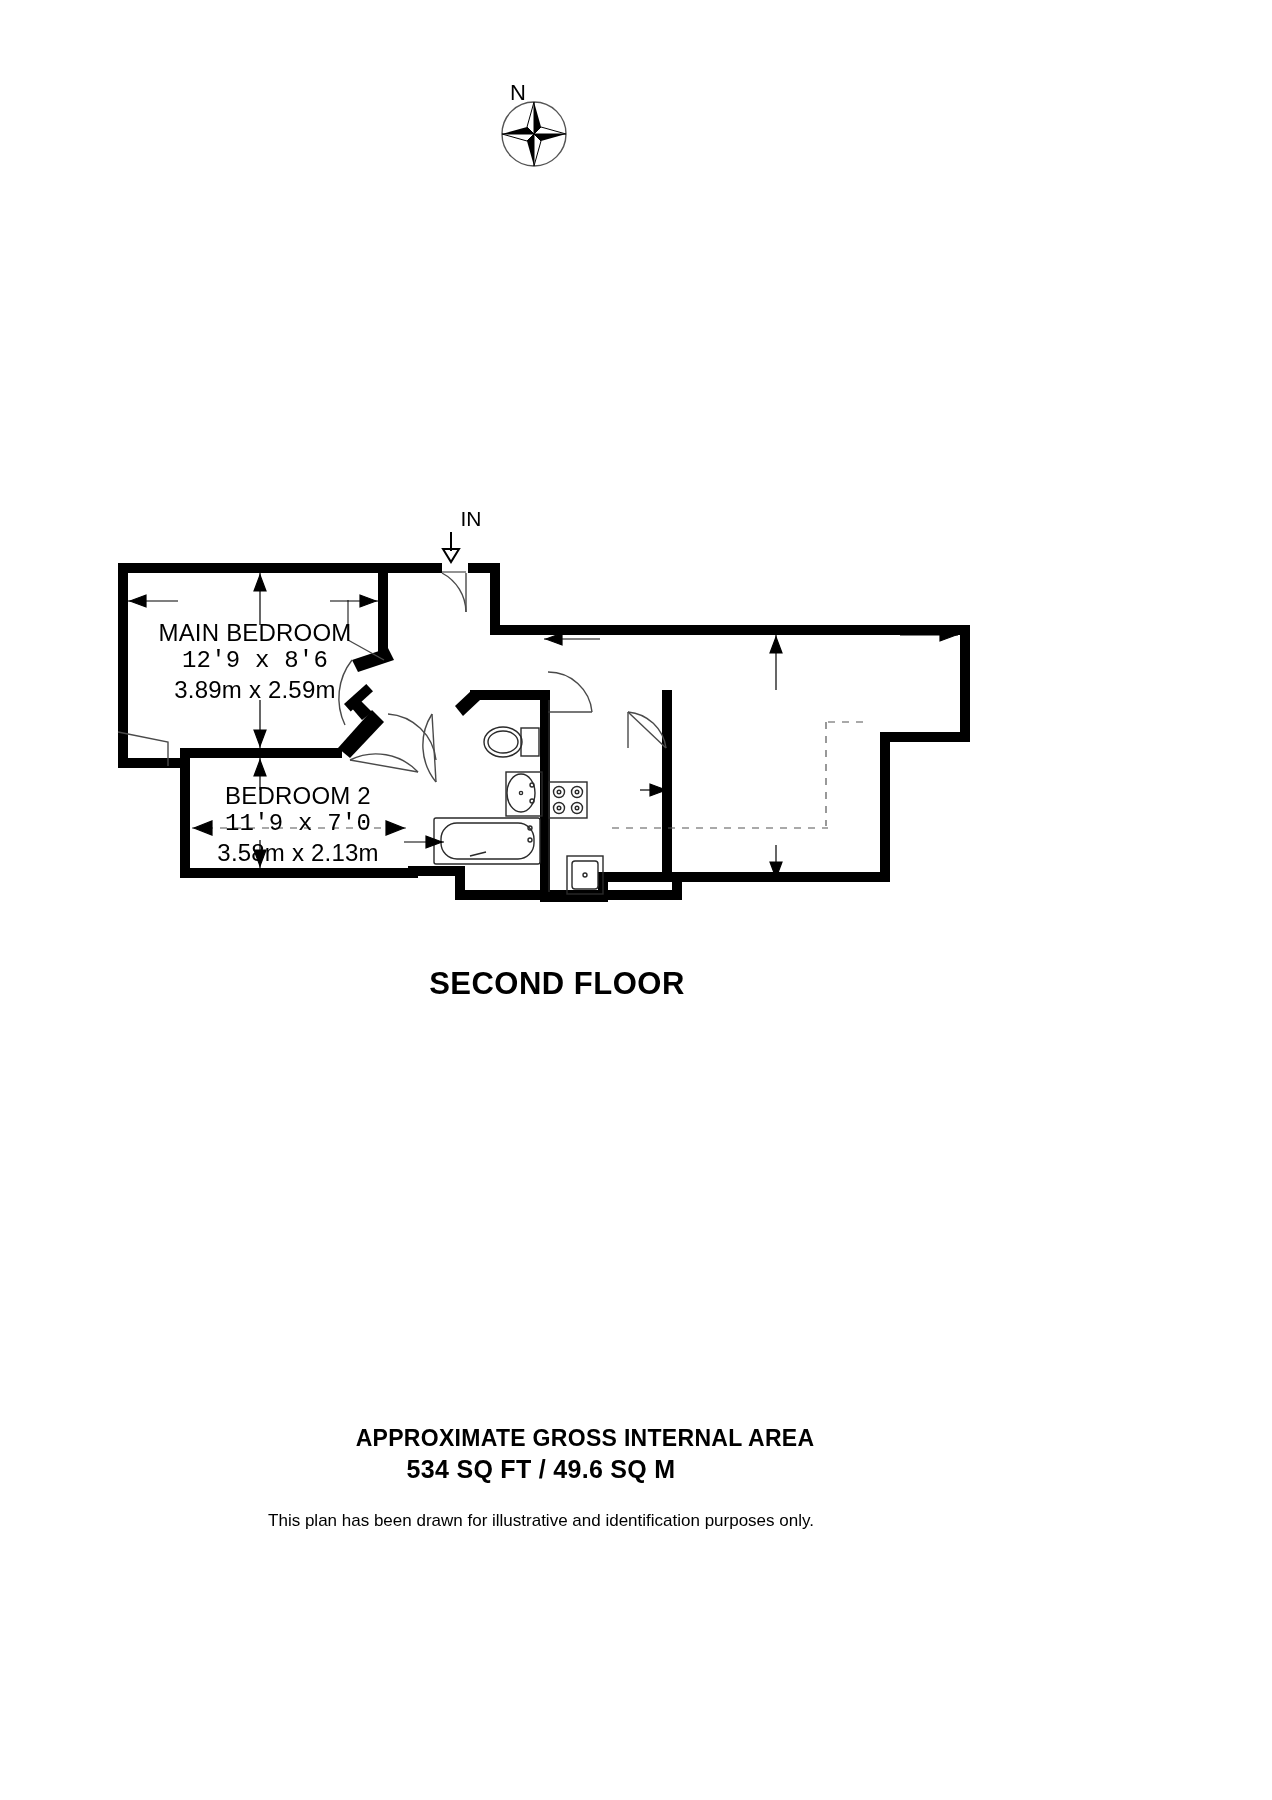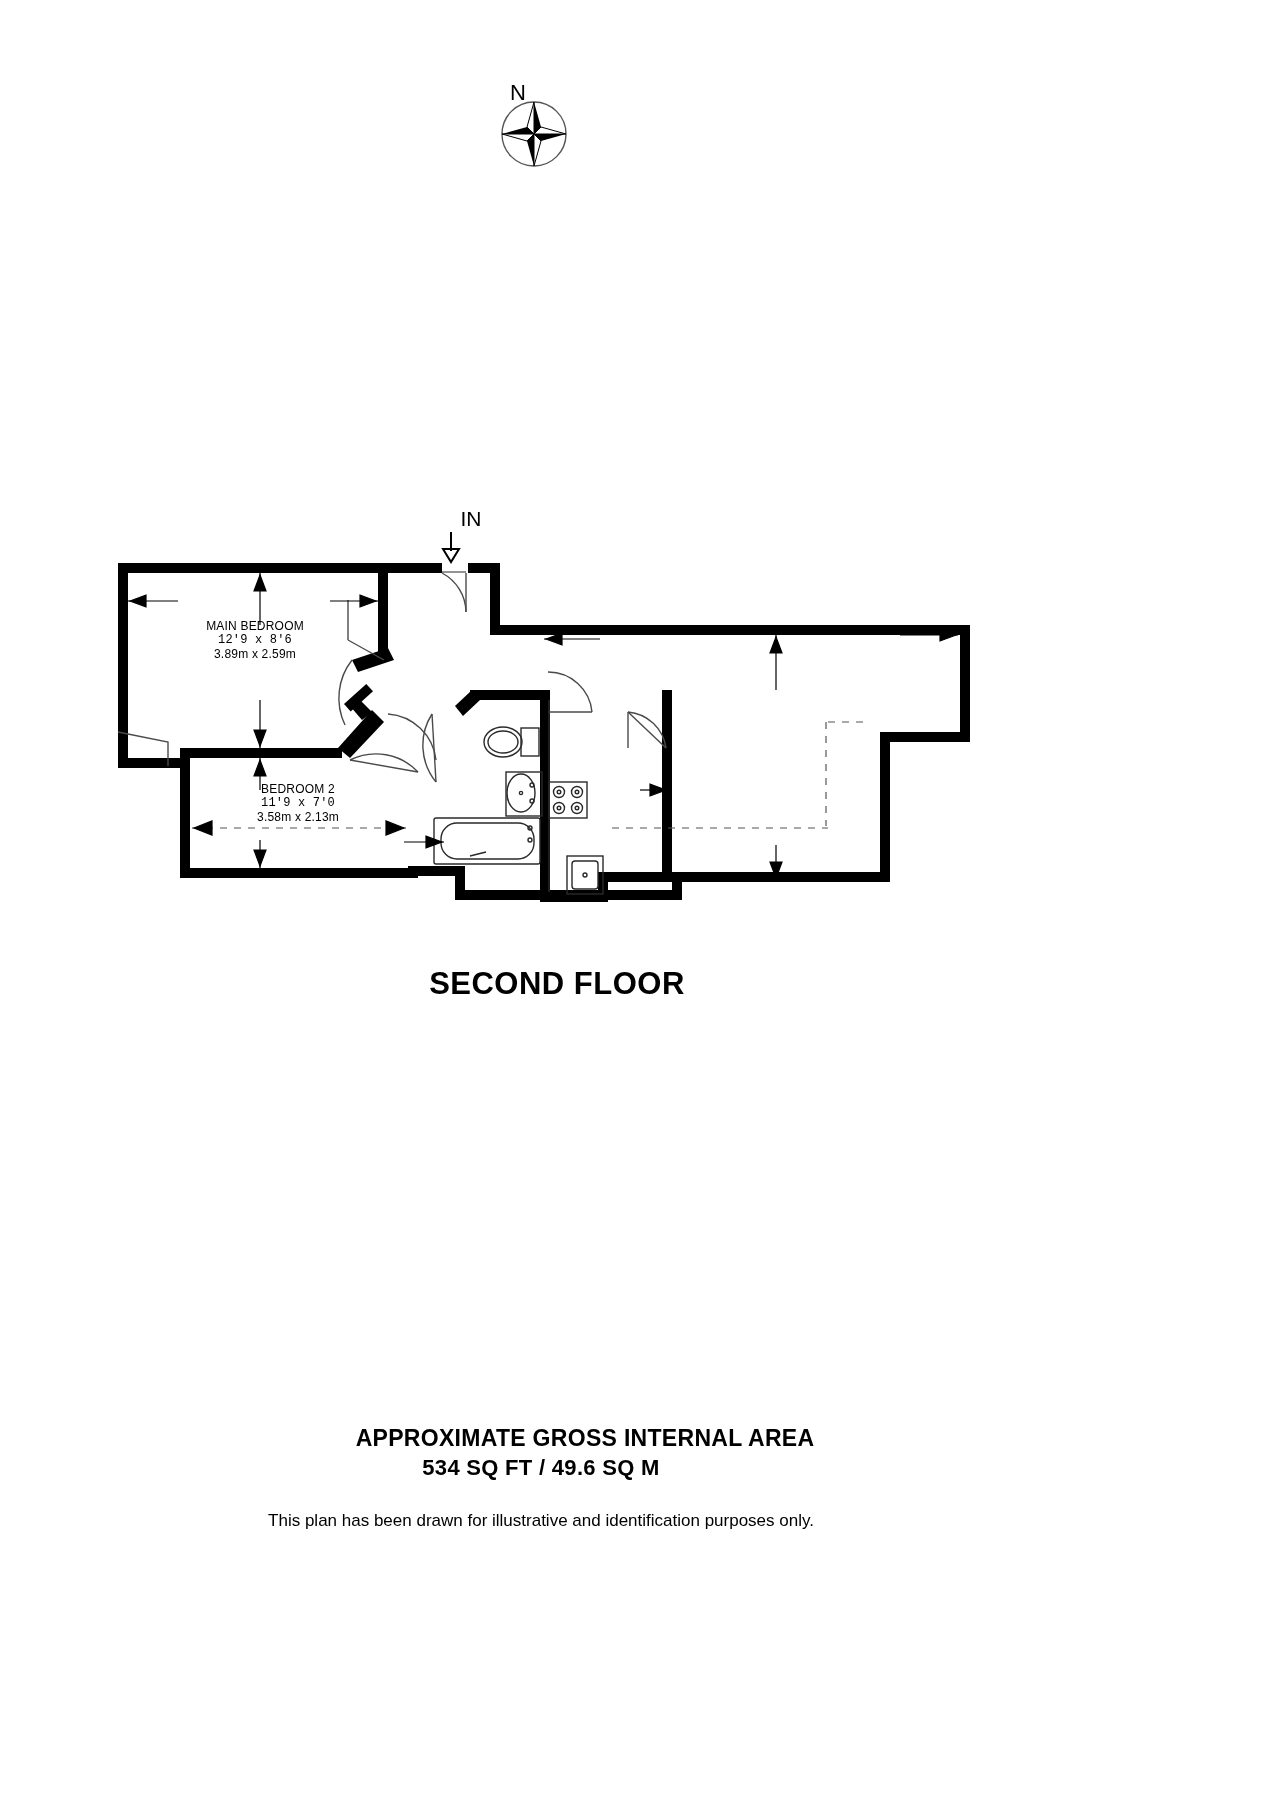--- a/index.html
+++ b/index.html
@@ -26,21 +26,21 @@
     left: 0; top: 0;
     width: 1272px;
     height: 1800px;
   }
   .txt {
     position: absolute;
     white-space: nowrap;
     line-height: 1.18;
   }
   .room-label {
-    font-size: 12px;
+    font-size: 24px;
     letter-spacing: 0.2px;
     text-align: center;
   }
   .room-label .rl-name { display: block; }
   .room-label .rl-imp  { display: block; font-family: Liberation Mono, monospace; }
   .room-label .rl-met  { display: block; }
 
   .compass-n {
     font-size: 22px;
   }
@@ -53,21 +53,21 @@
     letter-spacing: 0.5px;
     margin-left: 16px;
   }
   .area-line1 {
     font-size: 23px;
     font-weight: bold;
     letter-spacing: 0.3px;
     margin-left: 44px;
   }
   .area-line2 {
-    font-size: 22px;
+    font-size: 25px;
     font-weight: bold;
     letter-spacing: 0.3px;
   }
   .disclaimer {
     font-size: 17px;
   }
   .center-anchor { transform: translateX(-50%); }
 </style>
 </head>
 <body>

